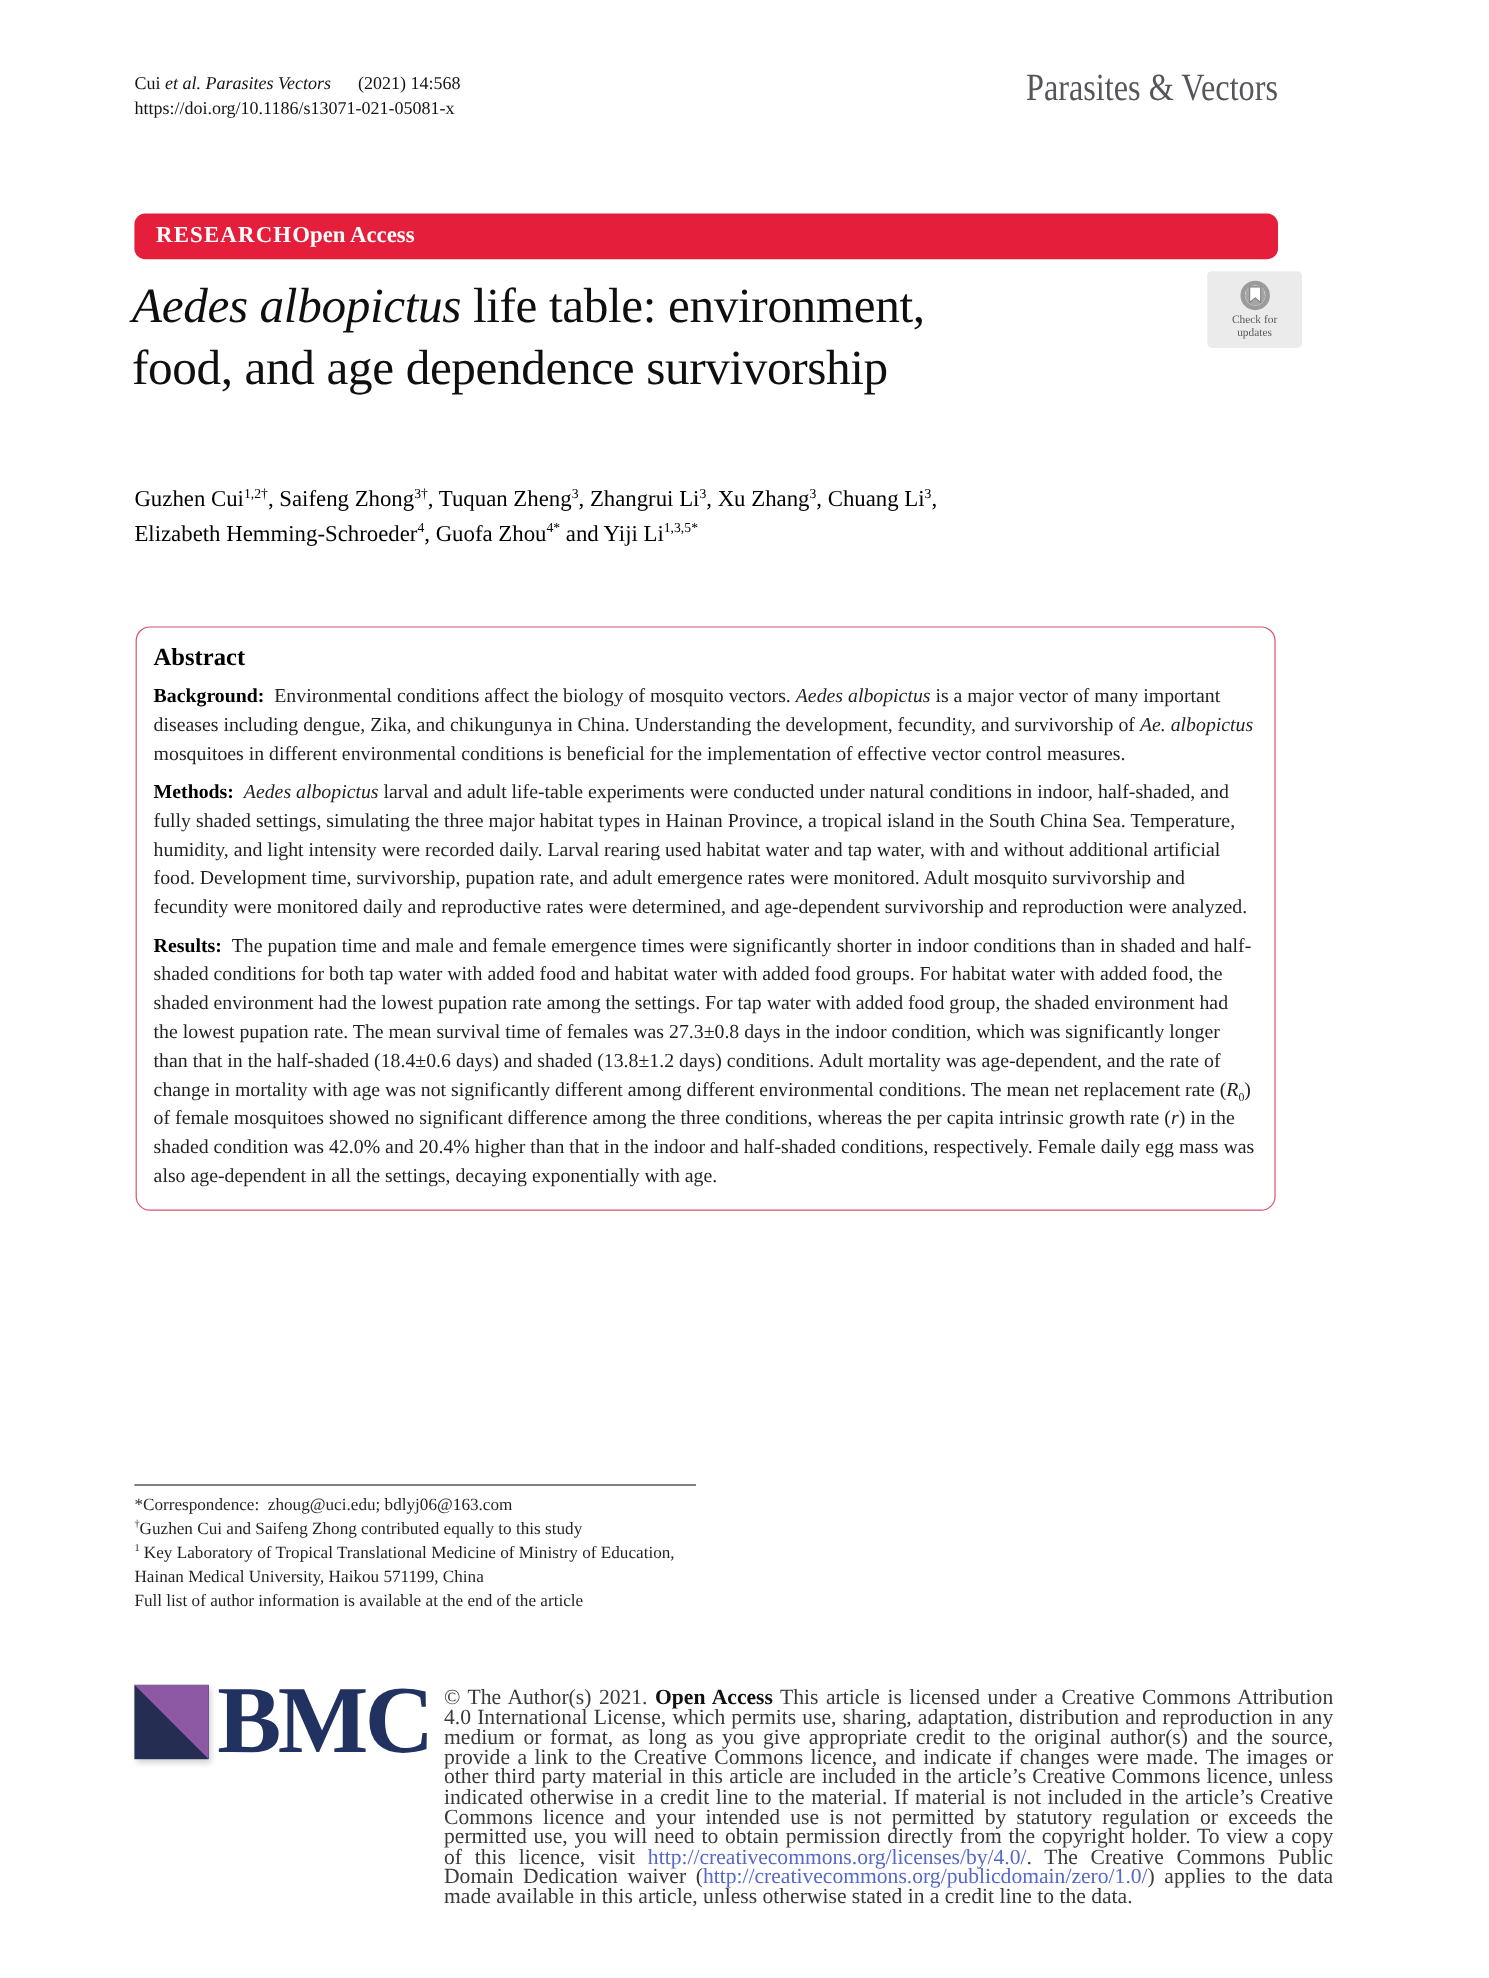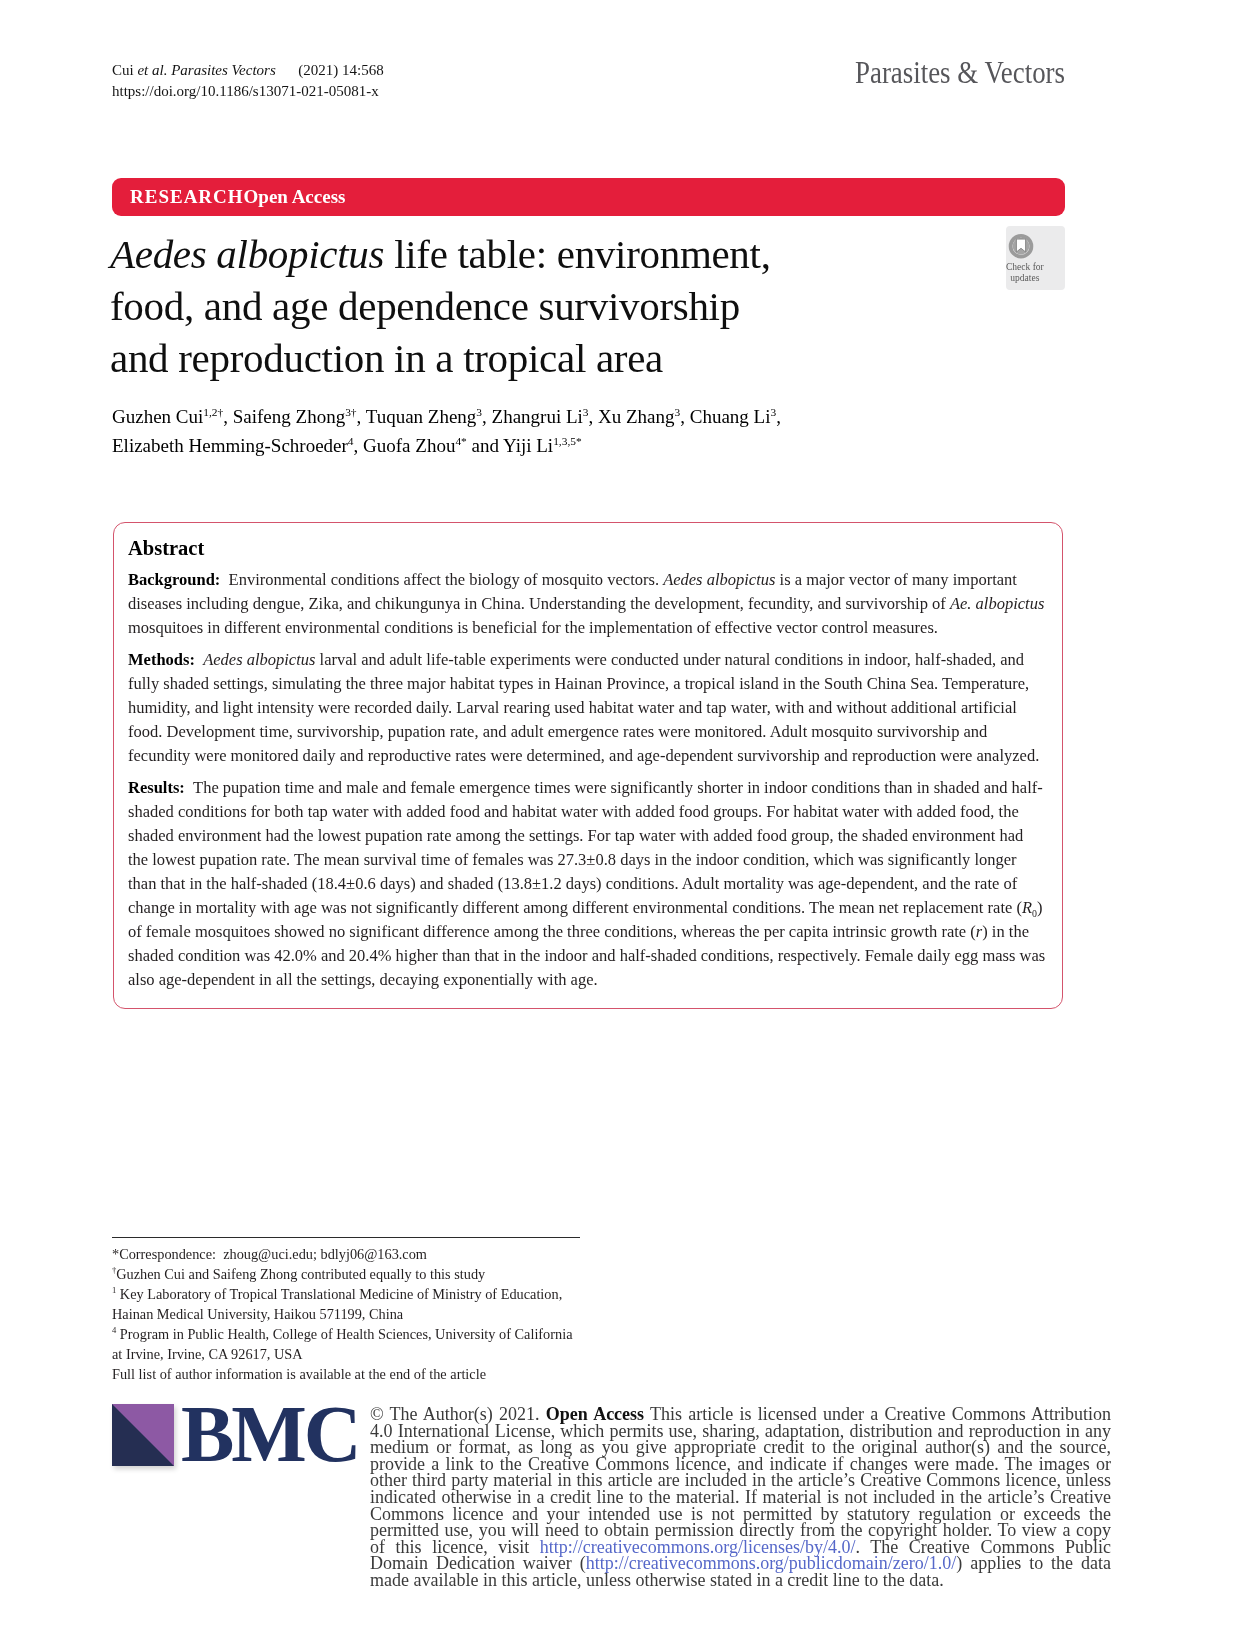--- a/index.html
+++ b/index.html
@@ -12,22 +12,22 @@
                transform:scaleX(.84);transform-origin:right center;white-space:nowrap;}
 
   
   .banner{position:absolute;left:112px;top:178px;width:953px;height:38px;background:#e41e3b;
           border-radius:9px;display:flex;align-items:center;
           padding:0 18px;box-sizing:border-box;color:#ffffff;font-weight:bold;}
   .banner .research{font-size:19px;letter-spacing:1px;}
   .banner .oa{font-size:19px;}
 
   
-  .badge{position:absolute;left:1006px;top:226px;width:59px;height:64px;background:#ebebec;
-         border-radius:4px;display:flex;flex-direction:column;align-items:flex-start;
+  .badge{position:absolute;left:1006px;top:226px;width:79px;height:64px;background:#ebebec;
+         border-radius:4px;display:flex;flex-direction:column;align-items:center;
          justify-content:center;gap:0;}
   .badge-text{font-size:9.5px;color:#595959;line-height:11px;text-align:center;}
 
   
   .title{position:absolute;left:110px;top:228px;width:880px;font-size:41px;line-height:52px;
          color:#0f0f0f;letter-spacing:-.3px;}
   .authors{position:absolute;left:112px;top:402px;width:900px;font-size:19px;line-height:29px;color:#000000;}
   sup{font-size:60%;line-height:0;}
   sub{font-size:60%;line-height:0;}
 
@@ -79,36 +79,35 @@
         <circle cx="18" cy="17" r="10" fill="#a5a5a5"></circle>
         <path d="M12.5 8.5 h11 v15.5 l-5.5-4.5 -5.5,4.5 z" fill="#ffffff" stroke="#7d7d7d" stroke-width="1"></path>
       </svg>
     </span>
     <span class="badge-text">
       <span>Check for</span><br>
       <span>updates</span>
     </span>
   </div>
 
-  <h1 class="title" style="margin:0;font-weight:400;"><em>Aedes albopictus</em><span> life table: environment,</span><br><span>food, and age dependence survivorship</span><br><span>and reproduction in a tropical area</span></h1>
+  <h1 class="title" style="margin:0;font-weight:400;"><em>Aedes albopictus</em><span> life table: environment,</span><br><span>food, and age dependence survivorship</span><br></h1>
 
   <div class="authors"><span>Guzhen Cui</span><sup>1,2†</sup><span>, Saifeng Zhong</span><sup>3†</sup><span>, Tuquan Zheng</span><sup>3</sup><span>, Zhangrui Li</span><sup>3</sup><span>, Xu Zhang</span><sup>3</sup><span>, Chuang Li</span><sup>3</sup><span>,</span><br><span>Elizabeth Hemming-Schroeder</span><sup>4</sup><span>, Guofa Zhou</span><sup>4*</sup><span> and Yiji Li</span><sup>1,3,5*</sup></div>
 
   <div class="abstract">
     <h2>Abstract</h2>
     <p><strong>Background: </strong><span>Environmental conditions affect the biology of mosquito vectors. </span><em>Aedes albopictus</em><span> is a major vector of many important diseases including dengue, Zika, and chikungunya in China. Understanding the development, fecundity, and survivorship of </span><em>Ae. albopictus</em><span> mosquitoes in different environmental conditions is beneficial for the implementation of effective vector control measures.</span></p>
     <p><strong>Methods: </strong><em>Aedes albopictus</em><span> larval and adult life-table experiments were conducted under natural conditions in indoor, half-shaded, and fully shaded settings, simulating the three major habitat types in Hainan Province, a tropical island in the South China Sea. Temperature, humidity, and light intensity were recorded daily. Larval rearing used habitat water and tap water, with and without additional artificial food. Development time, survivorship, pupation rate, and adult emergence rates were monitored. Adult mosquito survivorship and fecundity were monitored daily and reproductive rates were determined, and age-dependent survivorship and reproduction were analyzed.</span></p>
     <p><strong>Results: </strong><span>The pupation time and male and female emergence times were significantly shorter in indoor conditions than in shaded and half-shaded conditions for both tap water with added food and habitat water with added food groups. For habitat water with added food, the shaded environment had the lowest pupation rate among the settings. For tap water with added food group, the shaded environment had the lowest pupation rate. The mean survival time of females was 27.3±0.8 days in the indoor condition, which was significantly longer than that in the half-shaded (18.4±0.6 days) and shaded (13.8±1.2 days) conditions. Adult mortality was age-dependent, and the rate of change in mortality with age was not significantly different among different environmental conditions. The mean net replacement rate (</span><em>R</em><sub>0</sub><span>) of female mosquitoes showed no significant difference among the three conditions, whereas the per capita intrinsic growth rate (</span><em>r</em><span>) in the shaded condition was 42.0% and 20.4% higher than that in the indoor and half-shaded conditions, respectively. Female daily egg mass was also age-dependent in all the settings, decaying exponentially with age.</span></p>
   </div>
 
   <div class="footnotes">
     <p><span>*Correspondence: zhoug@uci.edu; bdlyj06@163.com</span></p>
     <p><sup>†</sup><span>Guzhen Cui and Saifeng Zhong contributed equally to this study</span></p>
     <p><sup>1</sup><span> Key Laboratory of Tropical Translational Medicine of Ministry of Education, Hainan Medical University, Haikou 571199, China</span></p>
-    <p><sup>4</sup><span> Program in Public Health, College of Health Sciences, University of California at Irvine, Irvine, CA 92617, USA</span></p>
     <p>Full list of author information is available at the end of the article</p>
   </div>
 
   <div class="bmc">
     <div class="bmc-square">
         <div class="tri"></div>
       </div>
     <div class="bmc-text">BMC</div>
   </div>
 

